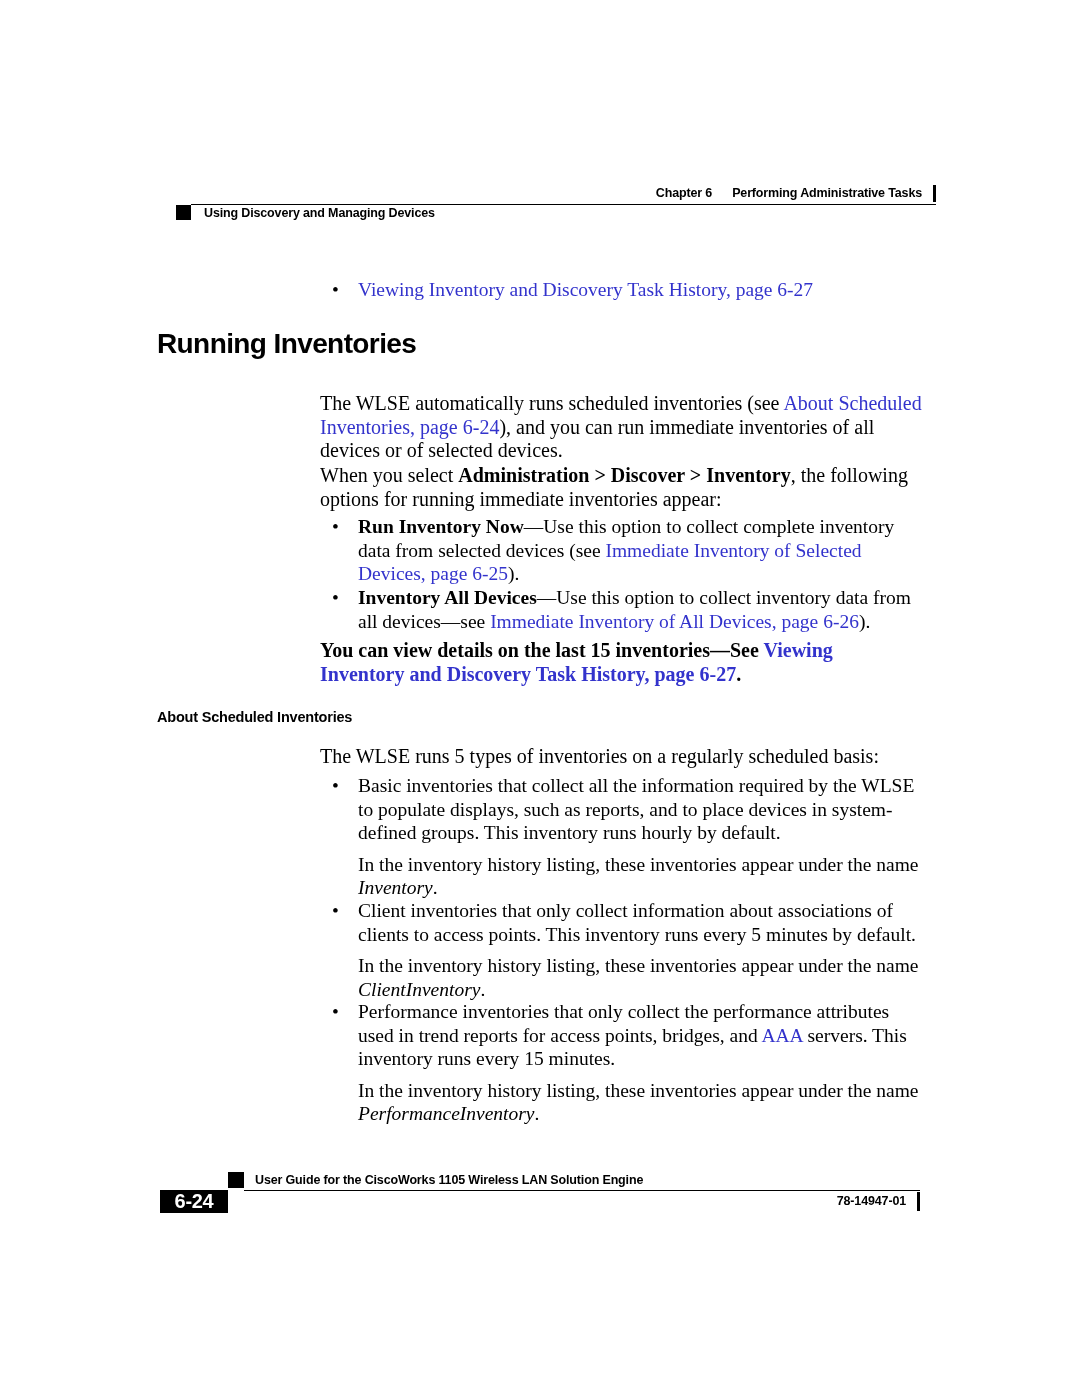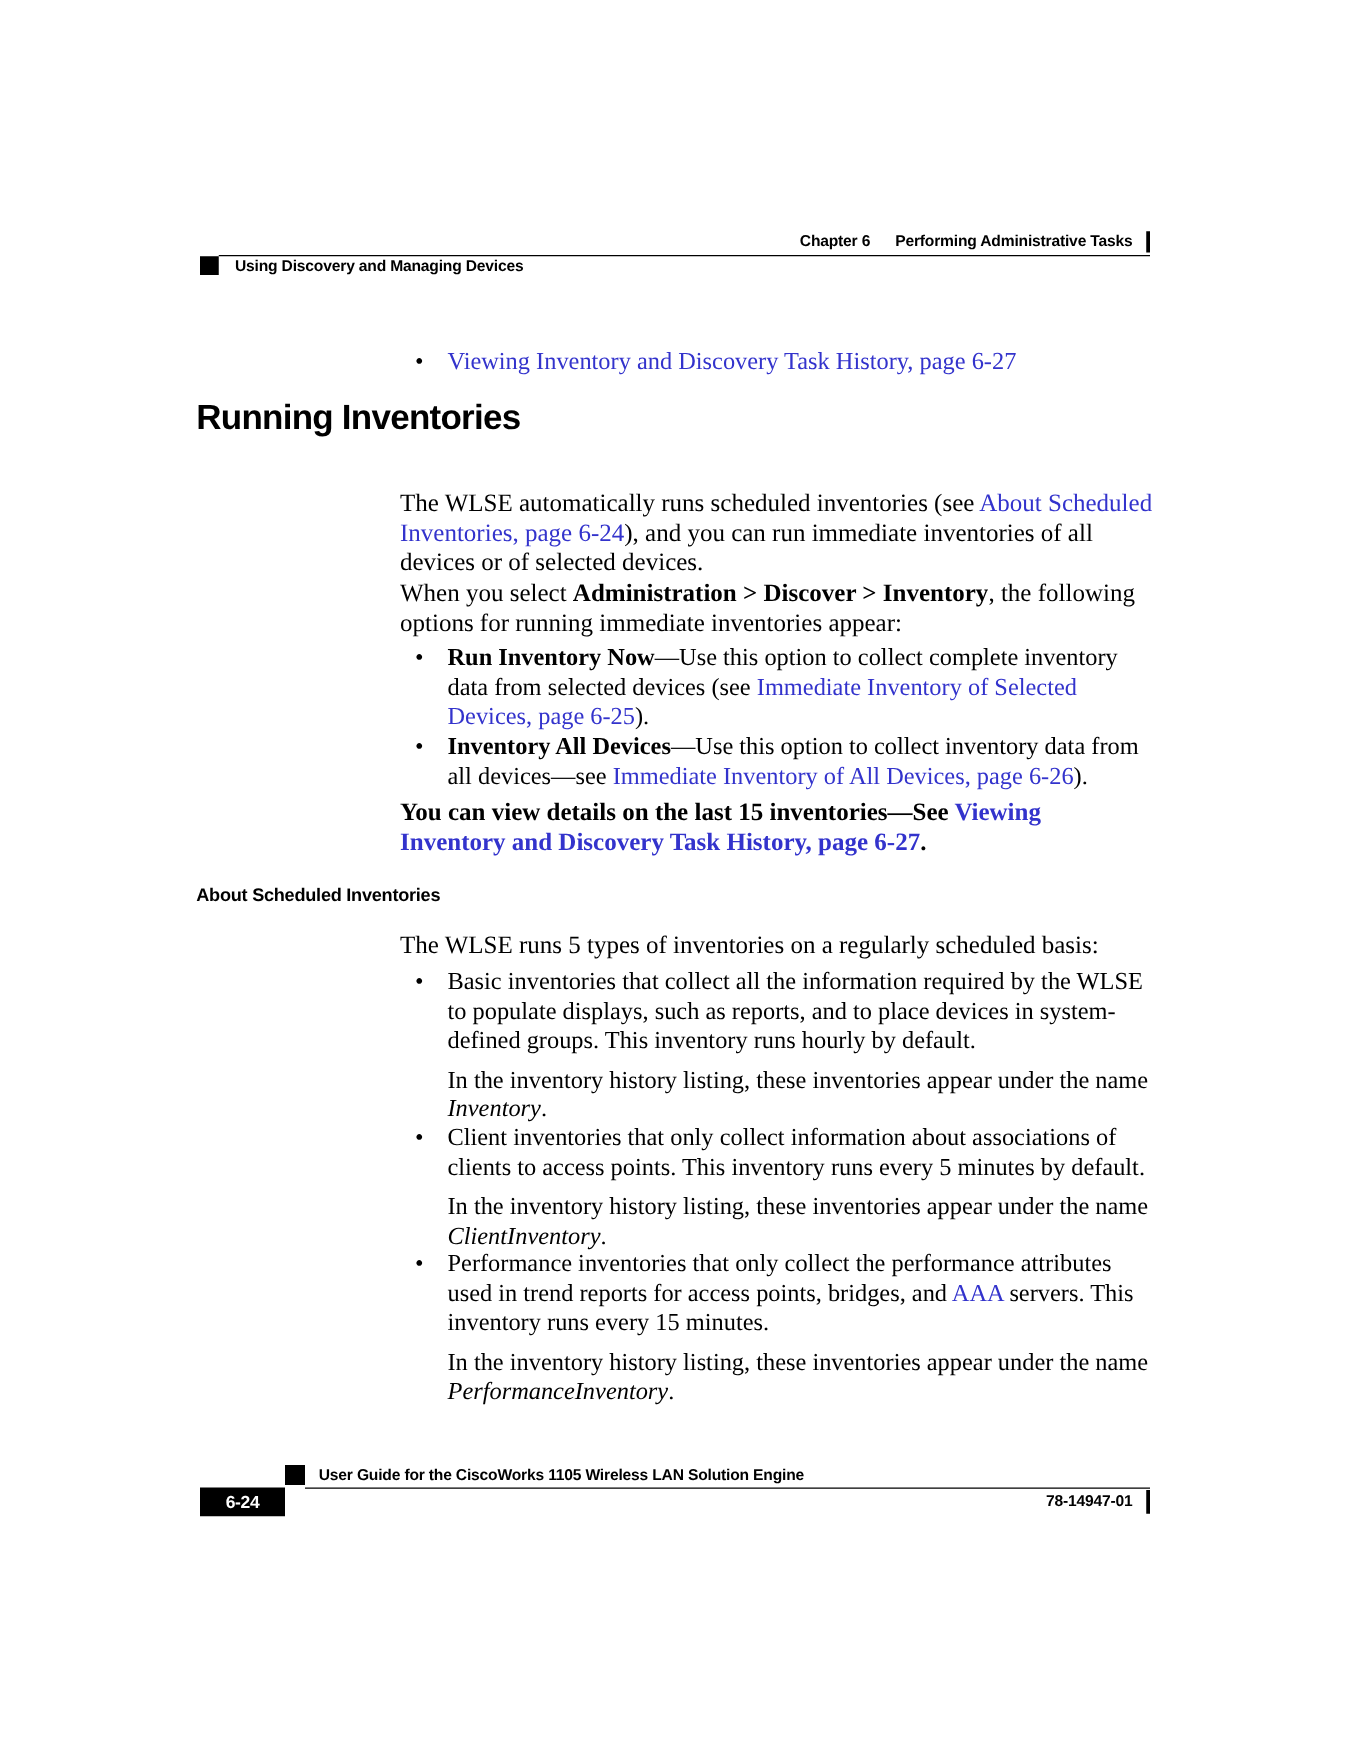--- a/index.html
+++ b/index.html
@@ -19,21 +19,21 @@
   .page {
     position: absolute;
     left: 0; top: 0;
     width: 1080px;
     height: 1397px;
   }
 
   
   .header {
     position: absolute;
-    left: 160px;
+    left: 176px;
     top: 186px;
     width: 760px;
     height: 44px;
     text-decoration: underline;
   }
   .header-chapter-line {
     position: absolute;
     right: 14px;
     top: 0px;
     font-family: "Liberation Sans", "DejaVu Sans", sans-serif;
@@ -133,21 +133,21 @@
   a.xref, .xref {
     color: #3333cc;
     text-decoration: none;
   }
   .bold { font-weight: bold; }
   .ital { font-style: italic; }
 
   h1.section-title {
     position: absolute;
     left: 157px;
-    top: 318px;
+    top: 328px;
     margin: 0;
     padding: 0;
     font-family: "Liberation Sans", "DejaVu Sans", sans-serif;
     font-weight: bold;
     font-size: 28px;
     letter-spacing: -0.6px;
     line-height: 32px;
     color: #000;
   }
 
@@ -211,21 +211,21 @@
     position: absolute;
     left: 0px;
     top: 18px;
     width: 68px;
     height: 23px;
     line-height: 23px;
     text-align: center;
     color: #ffffff;
     font-family: "Liberation Sans", "DejaVu Sans", sans-serif;
     font-weight: bold;
-    font-size: 14px;
+    font-size: 20px;
     letter-spacing: -0.3px;
   }
   .footer-docid {
     position: absolute;
     right: 14px;
     top: 22px;
     font-family: "Liberation Sans", "DejaVu Sans", sans-serif;
     font-weight: bold;
     font-size: 12.5px;
     letter-spacing: -0.15px;

